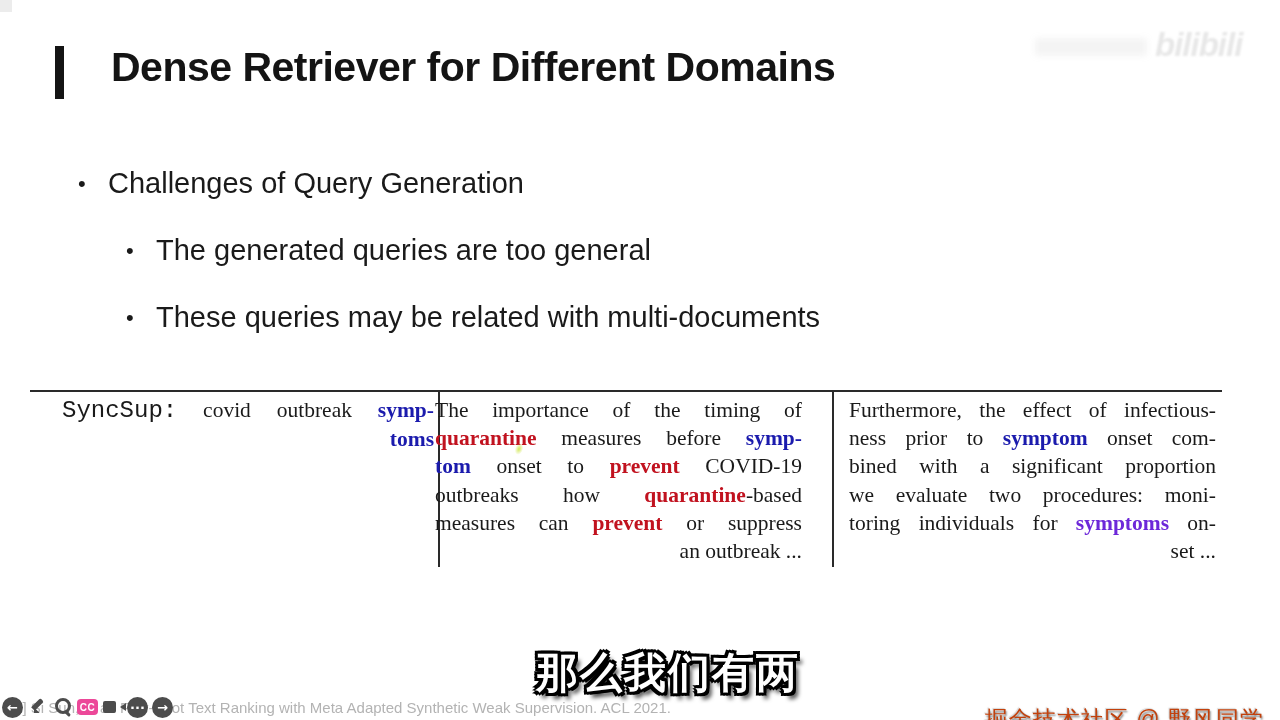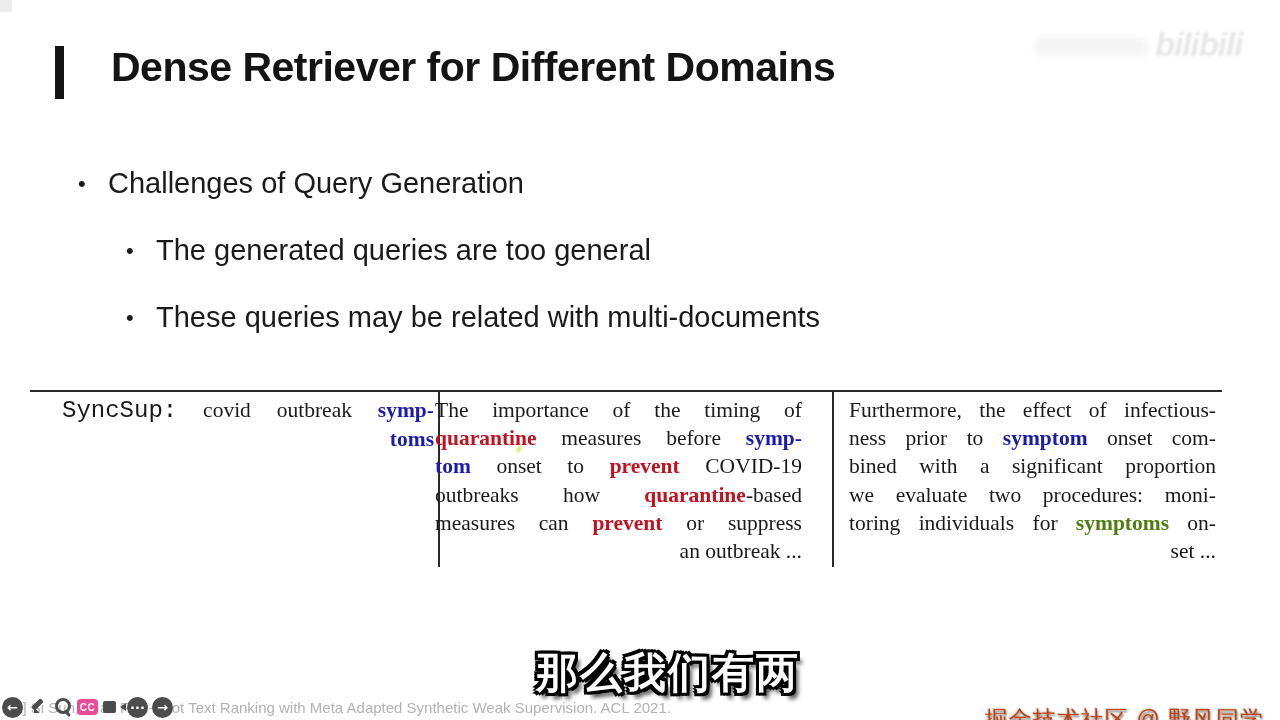--- a/index.html
+++ b/index.html
@@ -170,21 +170,21 @@
     <div class="tline just"><span class="seg-blue" style="color: rgb(27, 27, 173);">tom</span><span class="seg-plain"> onset to </span><span class="seg-red" style="color: rgb(193, 18, 31);">prevent</span><span class="seg-plain"> COVID-19</span></div>
     <div class="tline just"><span class="seg-plain">outbreaks how </span><span class="seg-red" style="color: rgb(193, 18, 31);">quarantine</span><span class="seg-plain">-based</span></div>
     <div class="tline just"><span class="seg-plain">measures can </span><span class="seg-red" style="color: rgb(193, 18, 31);">prevent</span><span class="seg-plain"> or suppress</span></div>
     <div class="tline"><span class="seg-plain">an outbreak ...</span></div>
   </div>
 <div class="t-col t-c2">
     <div class="tline just"><span class="seg-plain">Furthermore, the effect of infectious-</span></div>
     <div class="tline just"><span class="seg-plain">ness prior to </span><span class="seg-blue" style="color: rgb(27, 27, 173);">symptom</span><span class="seg-plain"> onset com-</span></div>
     <div class="tline just"><span class="seg-plain">bined with a significant proportion</span></div>
     <div class="tline just"><span class="seg-plain">we evaluate two procedures: moni-</span></div>
-    <div class="tline just"><span class="seg-plain">toring individuals for </span><span class="seg-blue" style="color: #4d7c0f;">symptoms</span><span class="seg-plain"> on-</span></div>
+    <div class="tline just"><span class="seg-plain">toring individuals for </span><span class="seg-blue" style="color: #6d28d9;">symptoms</span><span class="seg-plain"> on-</span></div>
     <div class="tline"><span class="seg-plain">set ...</span></div>
   </div>
 
 <div class="laser-dot"></div>
 
 <div class="subtitle">那么我们有两</div>
 
 <div class="wm-top-right">
   <div class="wm-blur-block"></div>
   <div class="wm-bili-logo">bilibili</div>

